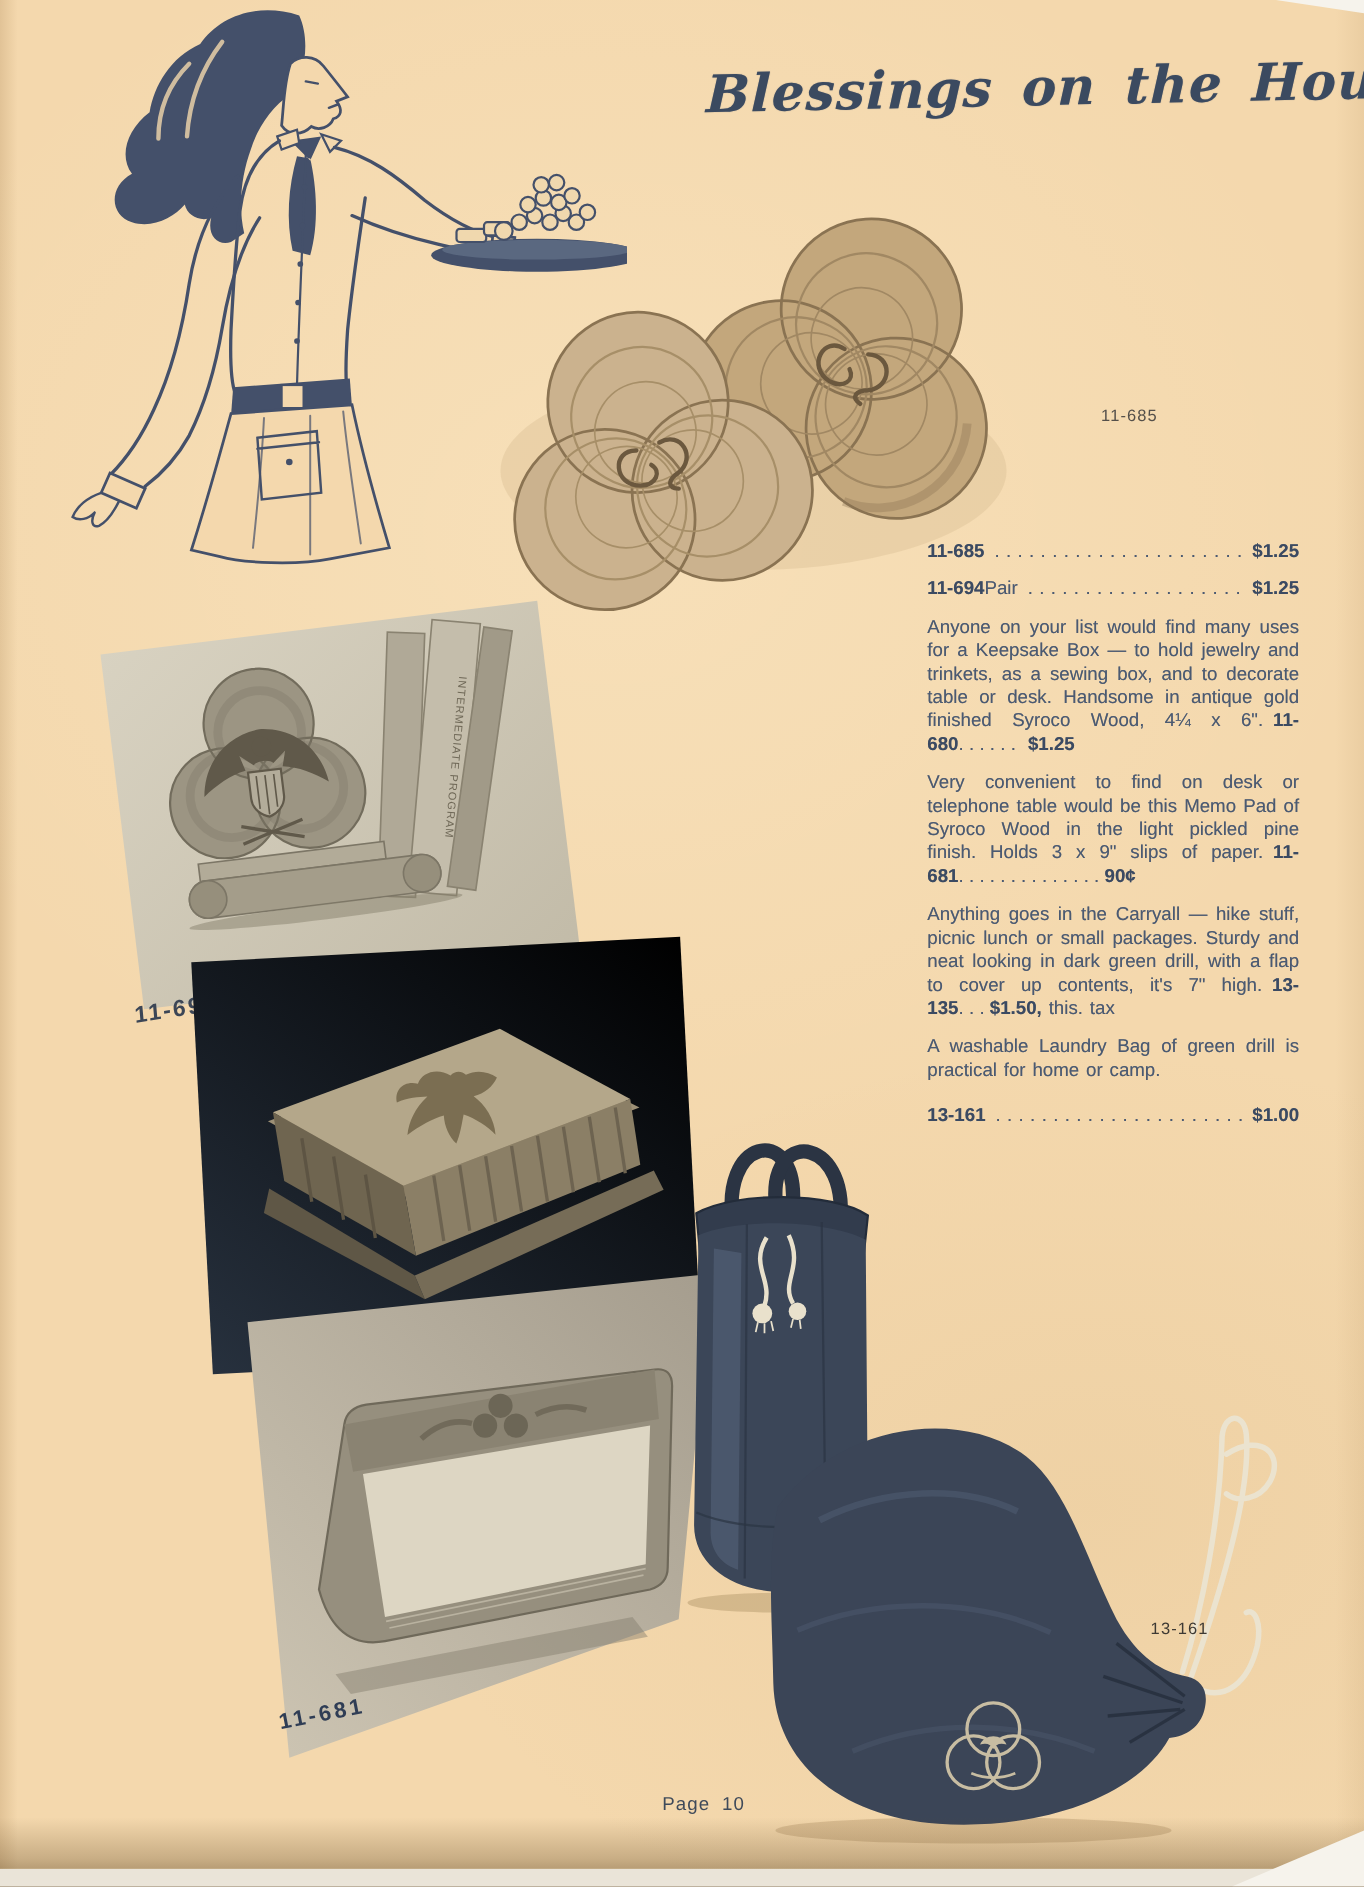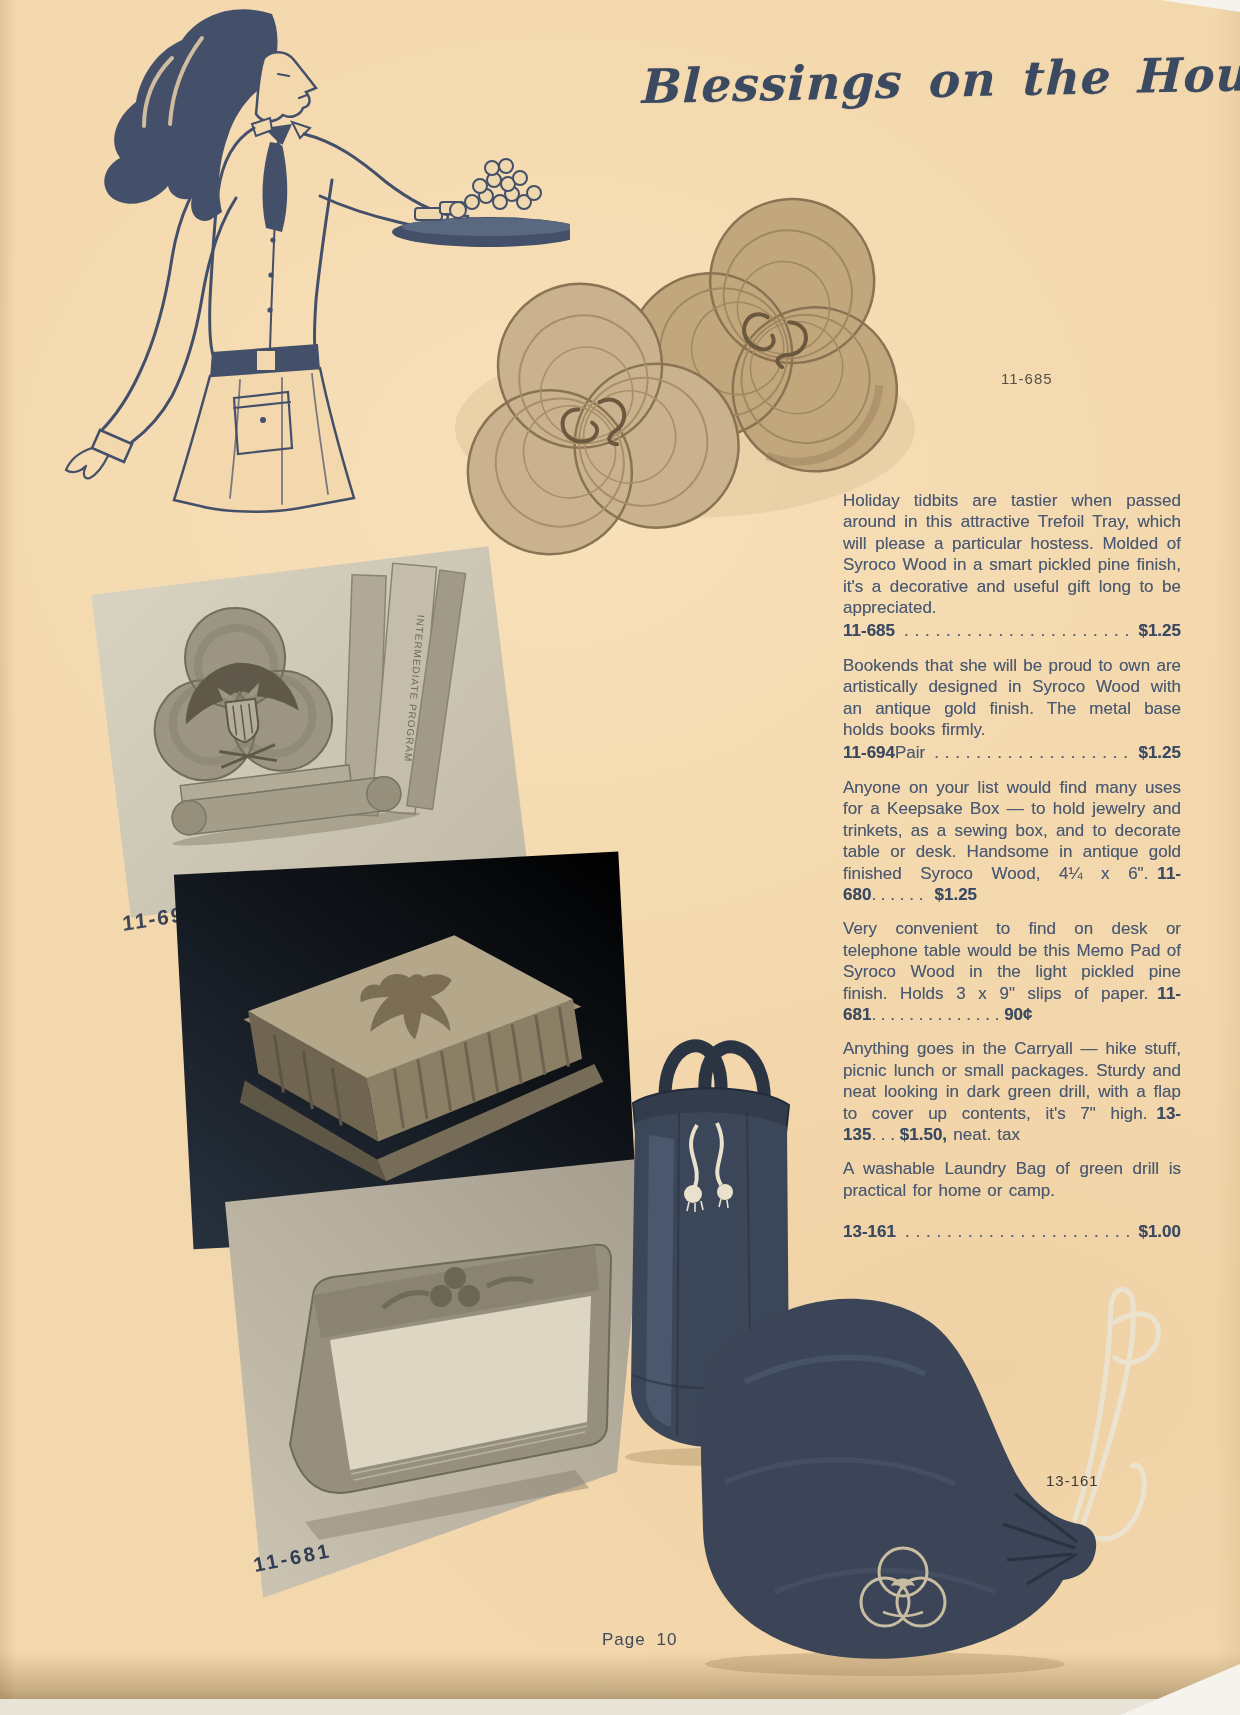--- a/index.html
+++ b/index.html
@@ -333,51 +333,49 @@
   </svg>
   <div class="abs plabel" style="left:1046px;top:1472px;color:#3e3a34">13-161</div>
 
   <div class="abs title" style="left:642px;top:52px">Blessings on the House</div>
 
   <div class="abs plabel" style="left:1001px;top:370px;color:#55504a">11-685</div>
 
   <div class="abs copy" style="left:843px;top:490px">
 
     <div>
-      <p style="margin-bottom:2px">Holiday tidbits are tastier when passed around in this attractive Trefoil Tray, which will please a particular hostess. Molded of Syroco Wood in a smart pickled pine finish, it's a decorative and useful gift long to be appreciated.</p>
       <div class="price-line">
         <b>11-685</b>
         <span class="sfx"></span>
         <span class="dots">............................................</span>
         <b>$1.25</b>
       </div>
       <p></p>
     </div>
 
     <div>
-      <p style="margin-bottom:2px">Bookends that she will be proud to own are artistically designed in Syroco Wood with an antique gold finish. The metal base holds books firmly.</p>
       <div class="price-line">
         <b>11-694</b>
         <span class="sfx">Pair</span>
         <span class="dots">............................................</span>
         <b>$1.25</b>
       </div>
       <p></p>
     </div>
 
     <div>
       <p><span>Anyone on your list would find many uses for a Keepsake Box — to hold jewelry and trinkets, as a sewing box, and to decorate table or desk. Handsome in antique gold finished Syroco Wood, 4¼ x 6".</span><b class="inl-item">11-680</b><span class="inl-dots">......</span> <b>$1.25</b></p>
     </div>
 
     <div>
       <p><span>Very convenient to find on desk or telephone table would be this Memo Pad of Syroco Wood in the light pickled pine finish. Holds 3 x 9" slips of paper.</span><b class="inl-item">11-681</b><span class="inl-dots">..............</span><b>90¢</b></p>
     </div>
 
     <div>
-      <p><span>Anything goes in the Carryall — hike stuff, picnic lunch or small packages. Sturdy and neat looking in dark green drill, with a flap to cover up contents, it's 7" high.</span><b class="inl-item">13-135</b><span class="inl-dots">...</span><b>$1.50,</b> <span>neat. tax</span></p>
+      <p><span>Anything goes in the Carryall — hike stuff, picnic lunch or small packages. Sturdy and neat looking in dark green drill, with a flap to cover up contents, it's 7" high.</span><b class="inl-item">13-135</b><span class="inl-dots">...</span><b>$1.50,</b> <span>this. tax</span></p>
     </div>
 
     <div>
       <p style="margin-bottom:20px">A washable Laundry Bag of green drill is practical for home or camp.</p>
       <div class="price-line">
         <b>13-161</b>
         <span class="sfx"></span>
         <span class="dots">............................................</span>
         <b>$1.00</b>
       </div>

